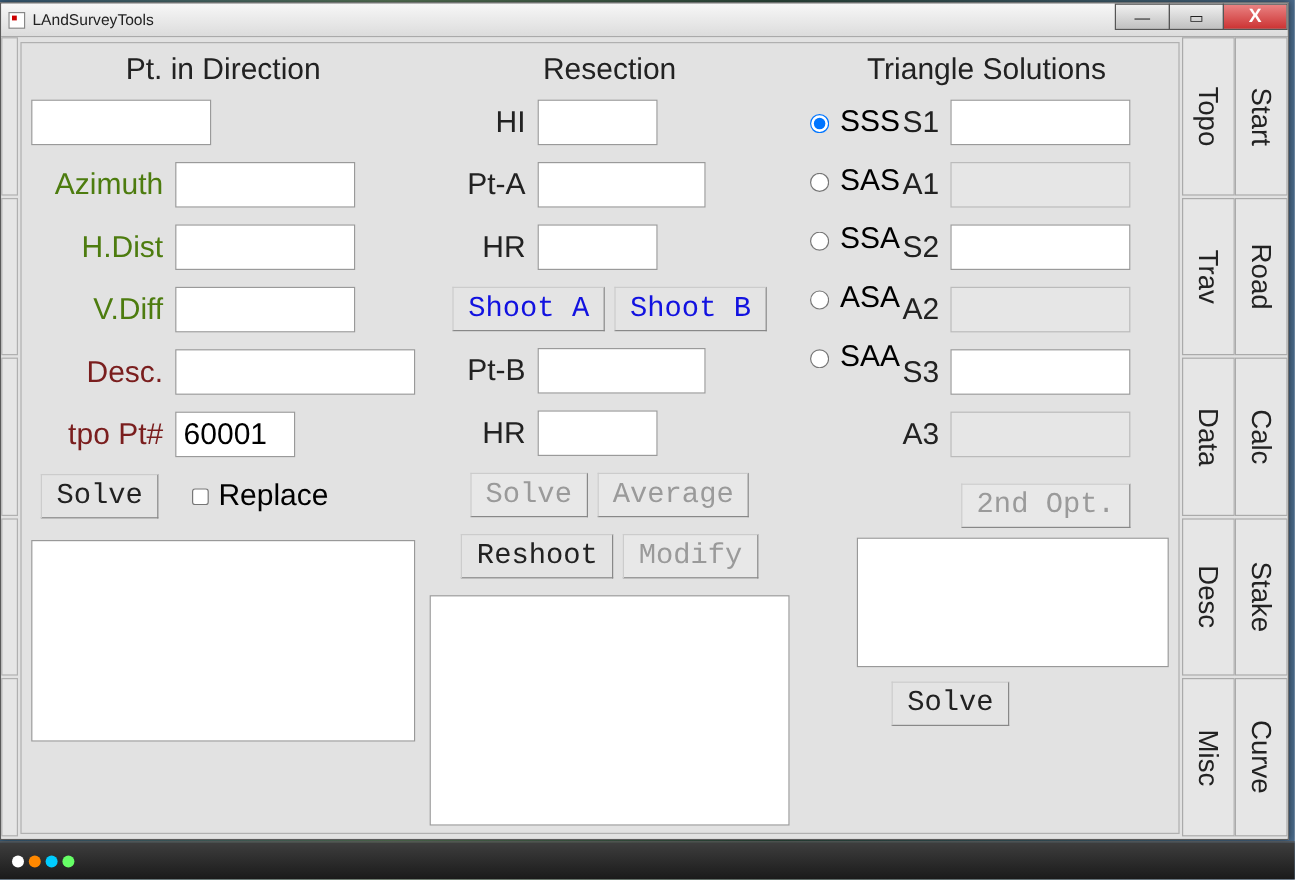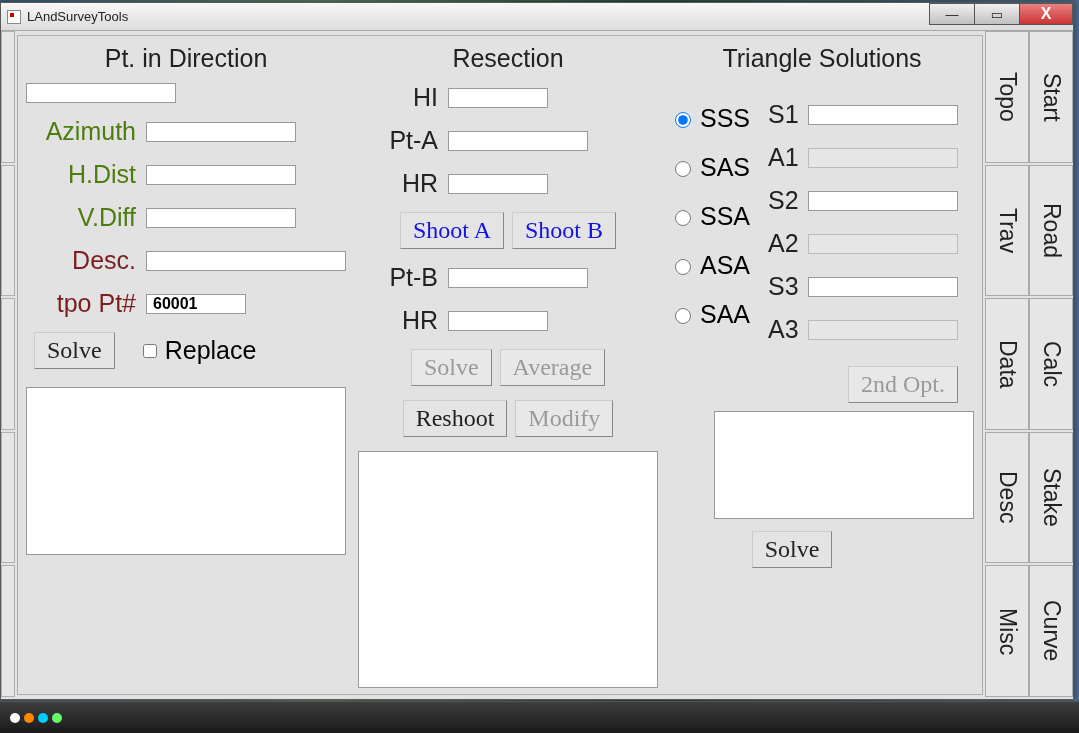--- a/index.html
+++ b/index.html
@@ -107,33 +107,32 @@
   .lbl {
     width: 120px;
     text-align:right;
     padding-right:10px;
     font-size: 25px;
     color:#222;
   }
   .lbl.blue { color:#4d7c0f; }
   .lbl.maroon { color:#7a1e1e; }
   .inp {
-    height: 20px;
+    height: 38px;
     border: 1px solid #9a9a9a;
     background:#fff;
-    font-size: 16px;
+    font-size: 25px;
     padding: 2px 6px;
     font-family: inherit;
-    font-weight: bold;
   }
   .inp-sm { width: 100px; }
   .inp-md { width: 150px; }
   .inp-lg { width: 200px; }
   .btn {
-    font-family:Liberation Serif, serif;
+    font-family:Liberation Mono, monospace;
     font-size: 24px;
     padding: 4px 12px;
     background:#e4e4e4;
     border:1px solid #888;
     border-top-color:#ccc; border-left-color:#ccc;
     cursor:pointer;
     color:#222;
   }
   .btn.blue { color:#1212e0; }
   .btn.disabled { color:#9a9a9a; background:#e8e8e8; cursor:default; }
@@ -145,21 +144,21 @@
     background:#fff;
     height: 168px;
   }
   .resultbox.sm { height: 108px; }
   
   .col2 .lbl { width: 90px; }
   .col2 .inp-md { width: 140px; }
   .col2 .btnrow { display:flex; gap:8px; justify-content:center; margin-bottom:14px;}
   .col2 .btnrow .btn { flex:0 0 auto; }
   
-  .tri-body { display:flex; gap:18px;margin-top:17px; }
+  .tri-body { display:flex; gap:2px; }
   .tri-radios { display:flex; flex-direction:column; gap:20px; font-size:25px; padding-top:4px;}
   .tri-radios label { display:flex; align-items:center; gap:6px; }
   .tri-radios input { width:16px; height:16px; }
   .tri-fields { display:flex; flex-direction:column; gap:14px; }
   .tri-fields .row { margin-bottom:0; }
   .tri-fields .lbl { width:40px; font-size:25px; text-align:left;}
   .tri-fields .inp { width: 150px; }
   .tri-fields .inp.dis { background:#e6e6e6; border-color:#bbb;}
   .col3-actions { display:flex; justify-content:flex-end; margin-top:8px;}
   .col3-bottom { display:flex; flex-direction:column; gap:12px; align-items:flex-end; margin-top:8px;}

